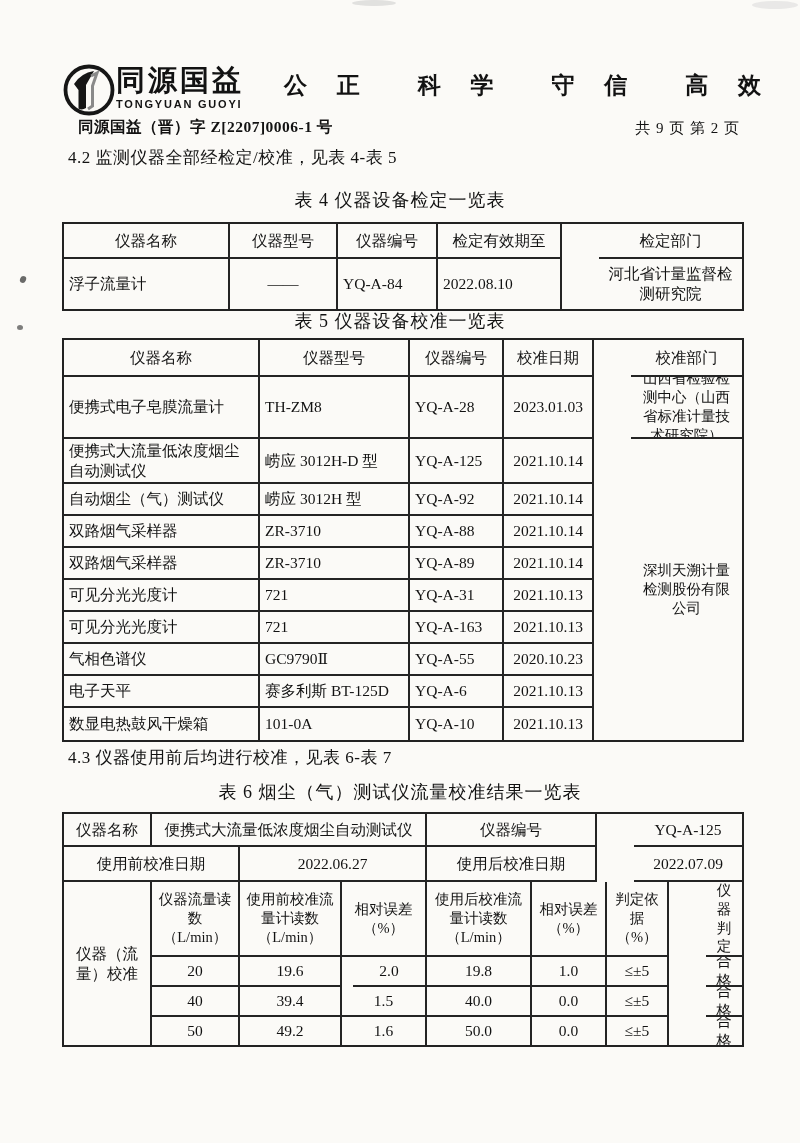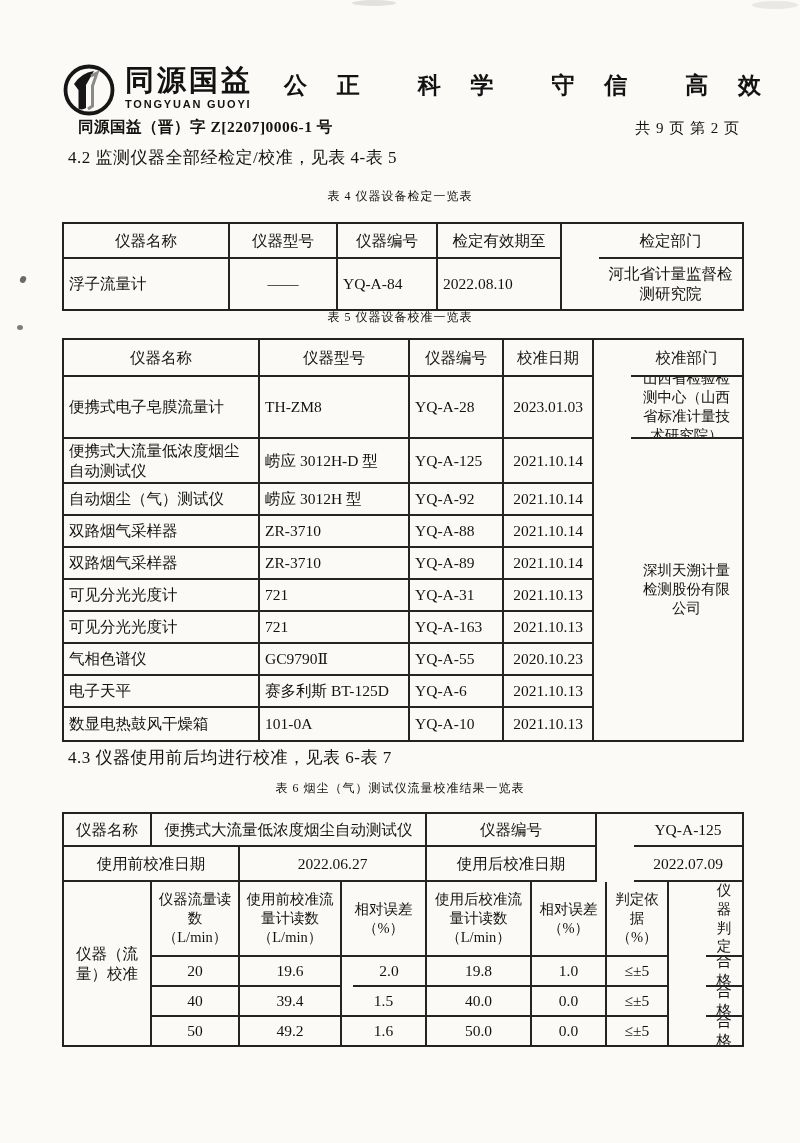--- a/index.html
+++ b/index.html
@@ -5,33 +5,33 @@
   html,body{margin:0;padding:0;}
   .page{
     position:relative;
     width:800px;height:1143px;
     background:#fbfaf7;
     font-family:"Liberation Serif","DejaVu Serif",serif;
     color:#121212;
     overflow:hidden;
   }
   
-  .logo{position:absolute;left:62px;top:63px;display:flex;align-items:flex-start;gap:9px;}
+  .logo{position:absolute;left:62px;top:63px;display:flex;align-items:flex-start;}
   .logo-txt{display:flex;flex-direction:column;margin-top:2px;}
   .logo-cn{font-size:29px;font-weight:800;letter-spacing:3px;line-height:1.05;}
   .logo-en{font-size:11px;font-weight:700;letter-spacing:1.8px;margin-top:3px;
            font-family:"Liberation Sans","DejaVu Sans",sans-serif;}
   .slogan{position:absolute;left:284px;top:70px;display:flex;gap:46px;
           font-size:23px;font-weight:800;}
   .slogan span{letter-spacing:12px;white-space:nowrap;}
   .doc-no{position:absolute;left:78px;top:117px;font-size:15.5px;font-weight:600;letter-spacing:.5px;}
   .page-info{position:absolute;right:60px;top:119px;font-size:15px;letter-spacing:1px;}
   .sec{position:absolute;left:68px;font-size:17px;letter-spacing:.5px;}
   .sec42{top:146px;} .sec43{top:746px;}
-  .tbl-title{position:absolute;left:0;right:0;text-align:center;font-size:12px;letter-spacing:1px;}
+  .tbl-title{position:absolute;left:0;right:0;text-align:center;font-size:18px;letter-spacing:1px;}
   .t4-title{top:188px;} .t5-title{top:309px;} .t6-title{top:780px;}
 
   
   .tbl{position:absolute;left:62px;display:grid;border:2.5px solid #222;}
   .c{
     display:flex;align-items:center;justify-content:center;
     text-align:center;padding:1px 5px;box-sizing:border-box;
     border-right:2px solid #242424;border-bottom:2px solid #242424;
     font-size:15.5px;line-height:1.28;overflow:hidden;
   }

